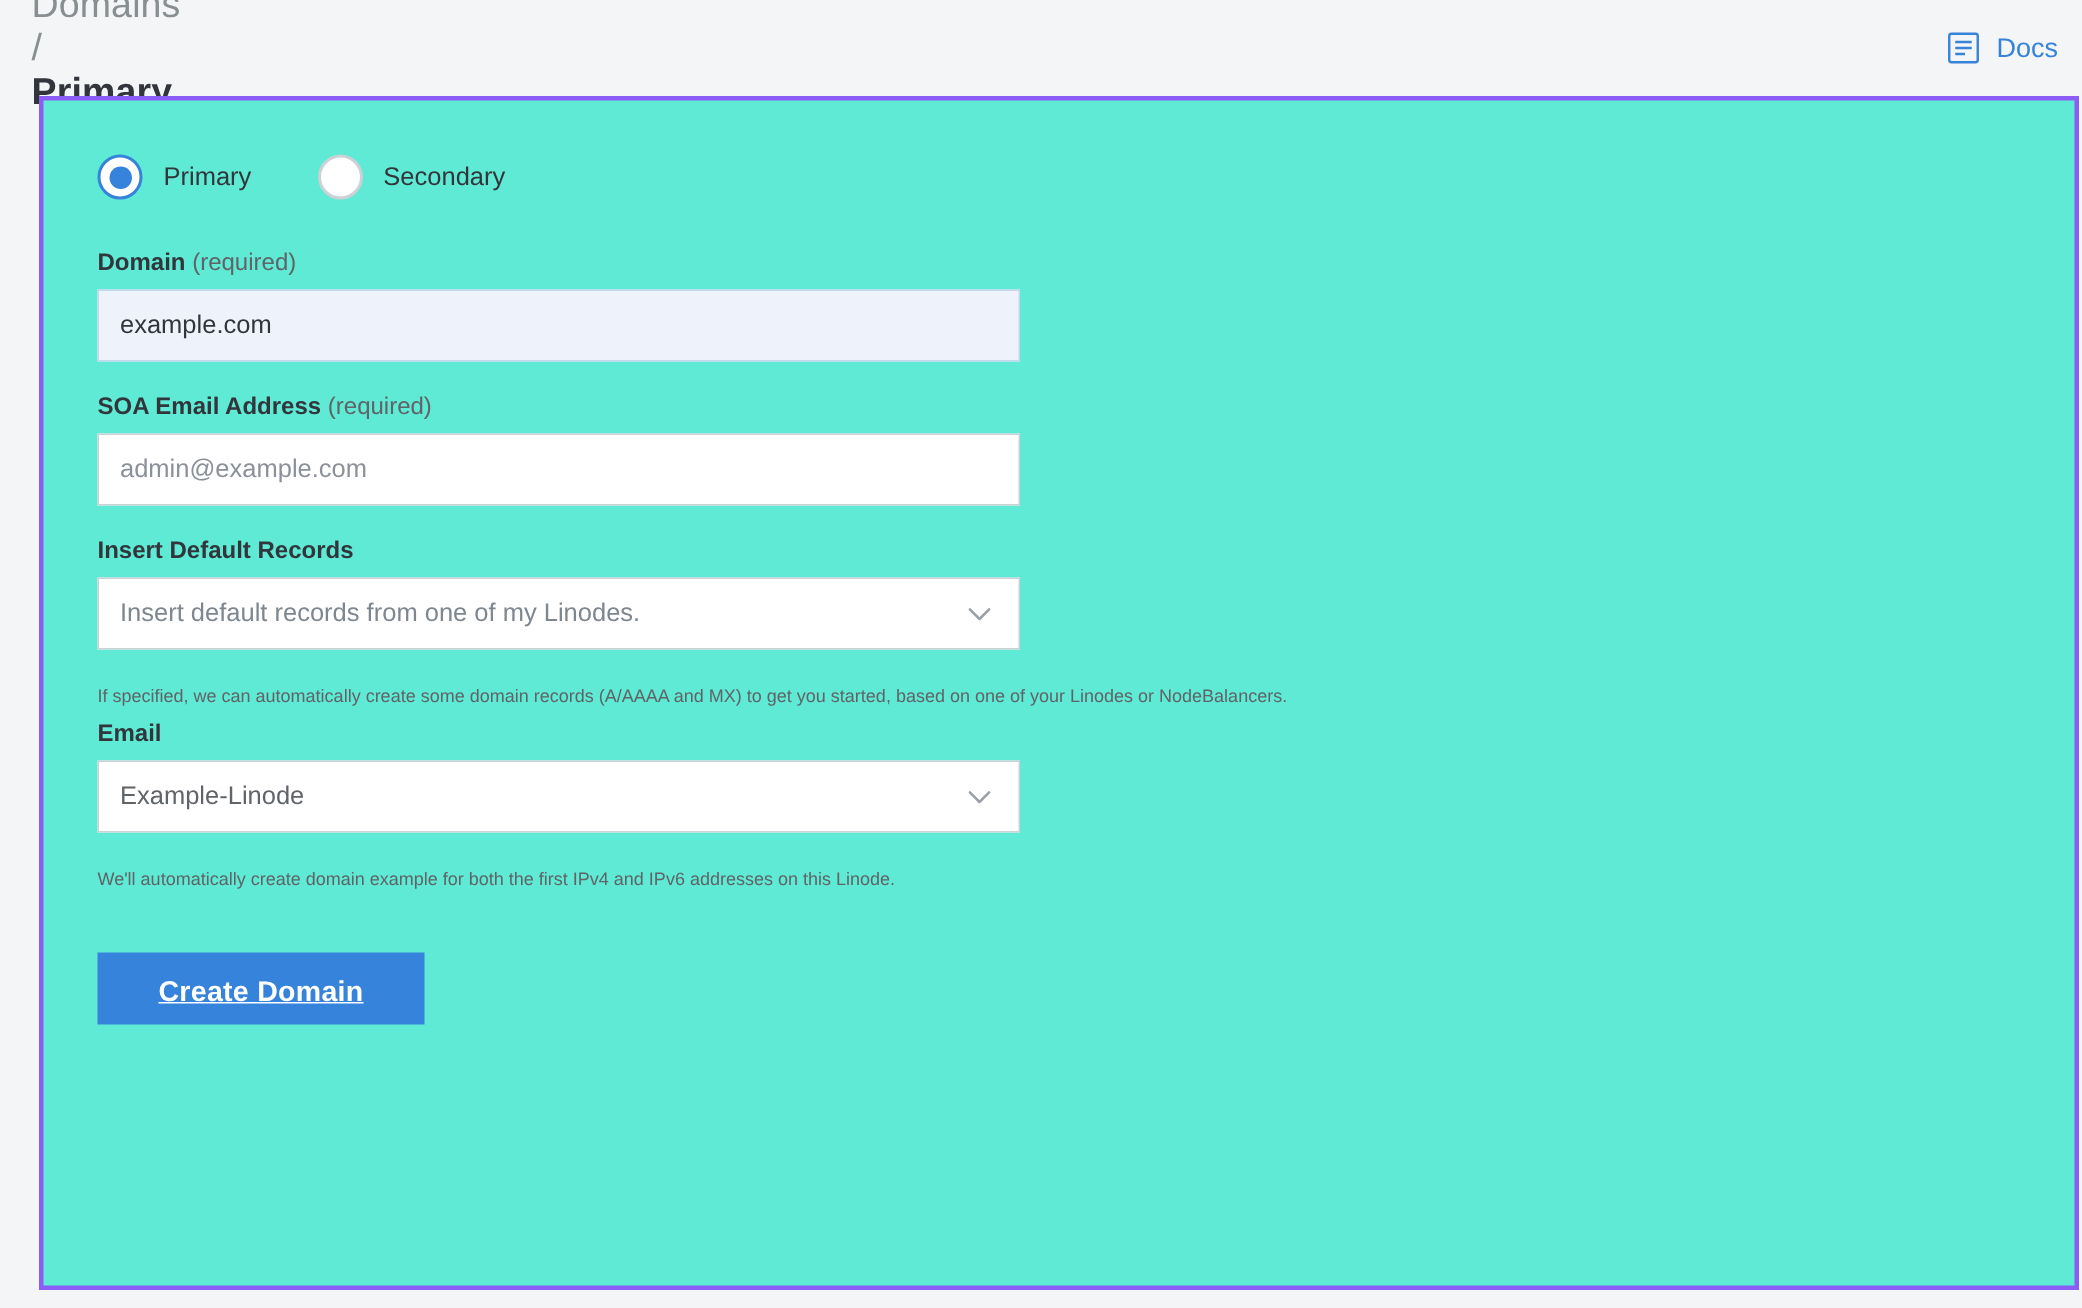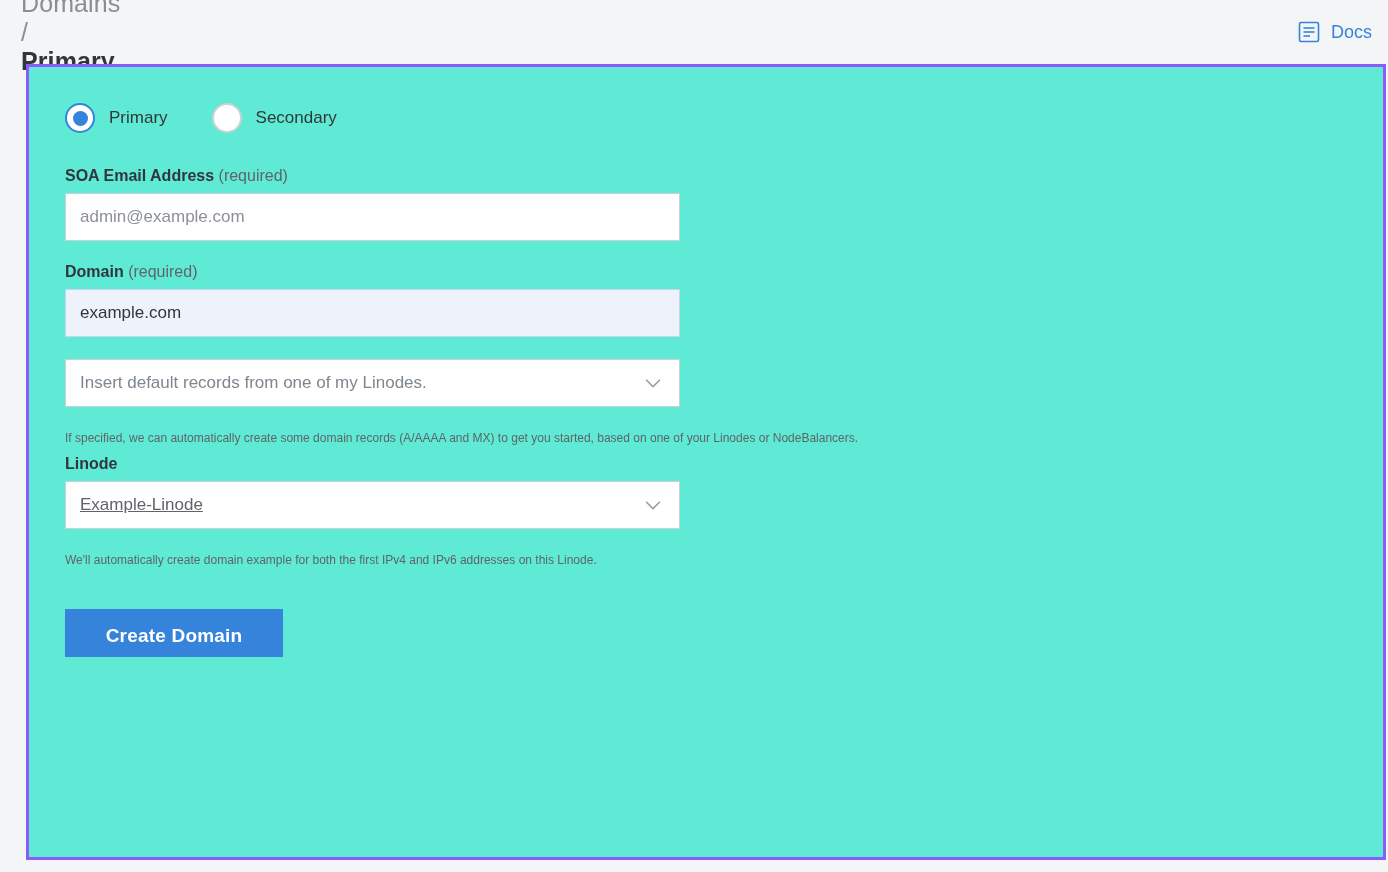--- a/index.html
+++ b/index.html
@@ -171,21 +171,20 @@
     background: #fff;
     display: flex;
     align-items: center;
     padding: 0 14px;
     font-size: 17px;
     color: #7e868f;
     cursor: pointer;
   }
   .select-box.value-set {
     color: #606469;
-    text-decoration: underline;
   }
   .chevron {
     position: absolute;
     right: 16px;
     top: 50%;
     transform: translateY(-50%);
     width: 22px;
     height: 22px;
     pointer-events: none;
   }
@@ -209,20 +208,21 @@
     min-width: 218px;
     background: #3683dc;
     border: none;
     color: #ffffff;
     font-size: 19px;
     font-weight: bold;
     font-family: "Liberation Sans", sans-serif;
     cursor: pointer;
     padding: 16px 22px;
     letter-spacing: 0.2px;
+    text-decoration: underline;
   }
 </style>
 </head>
 <body>
 
 <div class="page">
 
   <div class="header">
     <div class="breadcrumb">
       <span class="crumb-parent">Domains</span>
@@ -253,52 +253,53 @@
         </div>
         <div class="radio-option">
           <span class="radio-outer"></span>
           <span class="radio-label">Secondary</span>
         </div>
       </div>
 
       
       <div class="field">
         <label class="field-label">
+          <span>Domain</span>
+          <span class="req">(required)</span>
+        </label>
+        <input class="text-input focused" type="text" value="example.com" style="">
+      </div>
+
+      
+      <div class="field">
+        <label class="field-label">
           <span>SOA Email Address</span>
           <span class="req">(required)</span>
         </label>
         <input class="text-input" type="text" placeholder="admin@example.com" style="">
       </div>
 
       
       <div class="field">
-        <label class="field-label">
-          <span>Domain</span>
-          <span class="req">(required)</span>
-        </label>
-        <input class="text-input focused" type="text" value="example.com" style="">
-      </div>
-
-      
-      <div class="field">
+        <label class="field-label">Insert Default Records</label>
         <div class="select-wrap">
           <div class="select-box">Insert default records from one of my Linodes.</div>
           <span class="chevron">
             <svg viewBox="0 0 24 24" fill="none" xmlns="http://www.w3.org/2000/svg">
               <path d="M5 9l7 7 7-7" stroke="#9aa0a6" stroke-width="1.8" stroke-linecap="round" stroke-linejoin="round"></path>
             </svg>
           </span>
         </div>
       </div>
 
       <div class="helper-text">If specified, we can automatically create some domain records (A/AAAA and MX) to get you started, based on one of your Linodes or NodeBalancers.</div>
 
       
       <div class="field">
-        <label class="field-label">Linode</label>
+        <label class="field-label">Email</label>
         <div class="select-wrap">
           <div class="select-box value-set">Example-Linode</div>
           <span class="chevron">
             <svg viewBox="0 0 24 24" fill="none" xmlns="http://www.w3.org/2000/svg">
               <path d="M5 9l7 7 7-7" stroke="#9aa0a6" stroke-width="1.8" stroke-linecap="round" stroke-linejoin="round"></path>
             </svg>
           </span>
         </div>
       </div>
 

